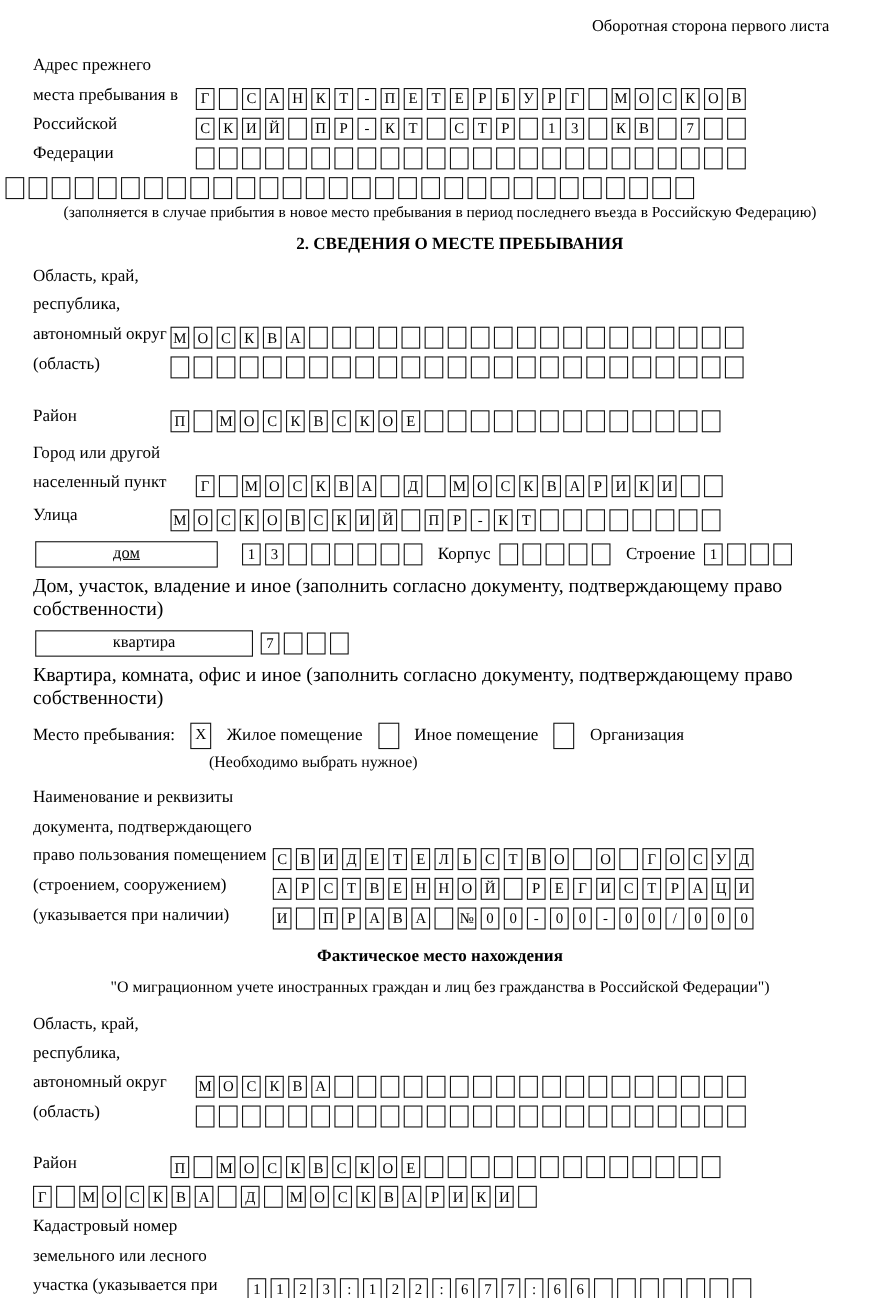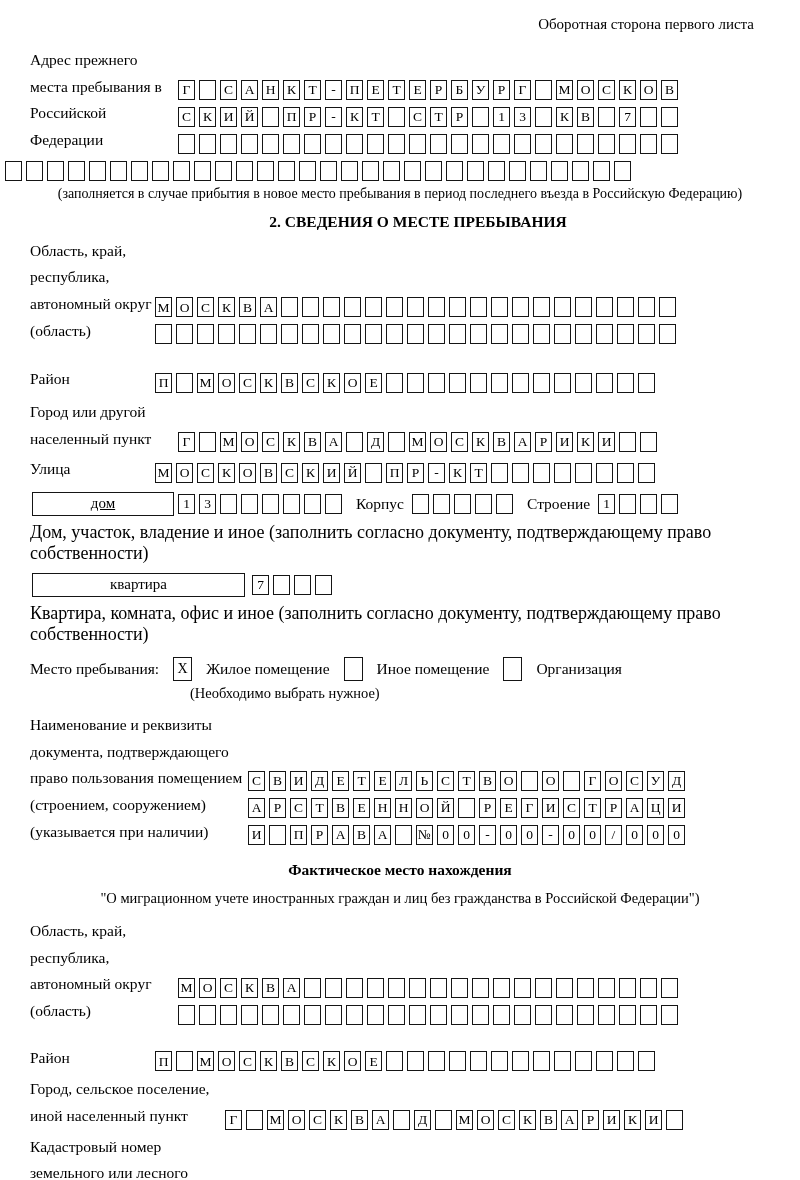--- a/index.html
+++ b/index.html
@@ -35,22 +35,22 @@
 
   .indent23 { margin-left: 23px; }
   .mt2 { margin-top: 2px; }
 
   .dom-row { display: flex; align-items: center; margin: 9px 0 0 32px; }
   .wide-box {
     border: 1.8px solid #151515; height: 24px;
     display: flex; align-items: center; justify-content: center;
     font-size: 15px; flex: 0 0 auto;
   }
-  .dom-box { width: 142px; margin-right: 4px; text-decoration: underline; }
-  .kv-box  { width: 213px; margin-right: 7px; }
+  .dom-box { width: 166px; margin-right: 22px; text-decoration: underline; }
+  .kv-box  { width: 198px; margin-right: 7px; }
   .inline-label { font-size: 15.5px; margin: 0 8px 0 14px; }
   .caption { font-size: 18px; margin: 6px 0 0 30px; }
 
   .mesto-row { display: flex; align-items: center; margin: 12px 0 0 30px; font-size: 15.5px; }
   .cb {
     width: 19px; height: 24px; border: 1.8px solid #151515; flex: 0 0 auto;
     display: flex; align-items: center; justify-content: center; font-size: 14px;
   }
   .mesto-row .cb { margin: 0 14px; }
   .mesto-note { font-size: 14.5px; margin: 4px 0 0 190px; width: 290px; text-align: left; }
@@ -553,21 +553,20 @@
       <span class="cell"></span>
       <span class="cell"></span>
       <span class="cell"></span>
       <span class="cell"></span>
       <span class="cell"></span>
       <span class="cell"></span>
     </div>
 </div>
 
 <div class="frow" style="margin-top:5px;">
-  <div class="flabel w195">Город, сельское поселение, иной населенный пункт</div>
   <div class="cells mt2">
       <span class="cell">Г</span>
       <span class="cell"></span>
       <span class="cell">М</span>
       <span class="cell">О</span>
       <span class="cell">С</span>
       <span class="cell">К</span>
       <span class="cell">В</span>
       <span class="cell">А</span>
       <span class="cell"></span>

